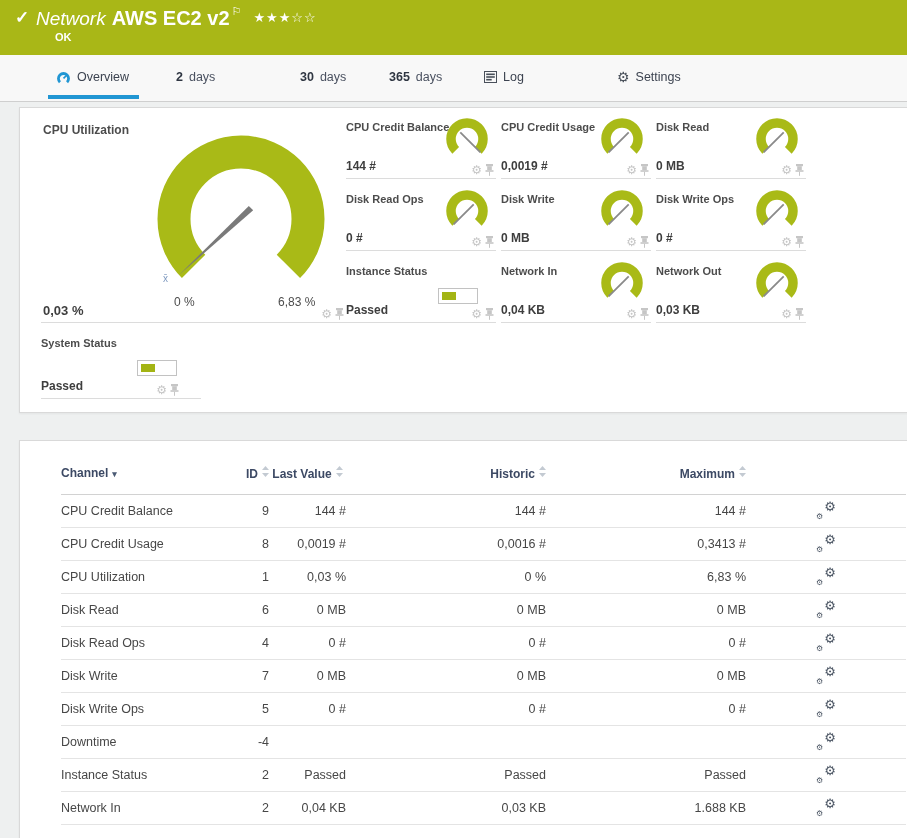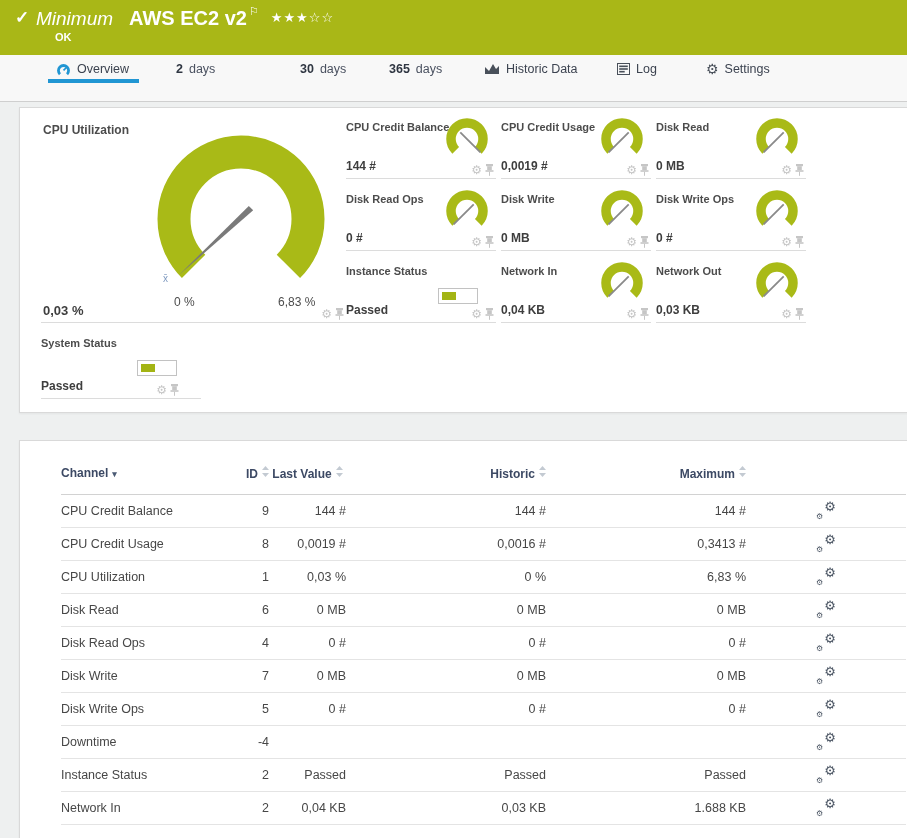--- a/index.html
+++ b/index.html
@@ -5,29 +5,29 @@
   * { margin:0; padding:0; box-sizing:border-box; }
   html,body { width:907px; height:838px; overflow:hidden; background:#eef0f0;
               font-family:"Liberation Sans", sans-serif; }
   body { position:relative; }
 
   
   .green-bar { position:absolute; left:0; top:0; width:907px; height:55px; background:#a9b717; color:#fff; }
   .check-icon { position:absolute; left:15px; top:7px; font-size:17px; font-weight:bold; }
   .sensor-line { position:absolute; left:36px; top:5px; white-space:nowrap; }
   .sensor-kind { font-style:italic; font-size:19px; font-weight:400; }
-  .sensor-title { font-size:20px; font-weight:bold; margin-left:16px;text-align:center; }
+  .sensor-title { font-size:20px; font-weight:bold; margin-left:6px;text-align:center; }
   .flag-icon { font-size:11px; vertical-align:10px; margin-left:2px; }
   .stars { font-size:13px; letter-spacing:1px; margin-left:12px; vertical-align:3px; cursor:pointer; }
   .sensor-status { position:absolute; left:55px; top:31px; font-size:11px; font-weight:bold; }
 
   
   .tab-bar { position:absolute; left:0; top:55px; width:907px; height:47px; background:#f8f8f8;
              border-bottom:1px solid #cfcfcf; }
-  .tab { position:absolute; top:0; height:28px; display:flex; align-items:center; gap:6px;
+  .tab { position:absolute; top:0; height:44px; display:flex; align-items:center; gap:6px;
          font-size:12.5px; color:#3c4350; text-decoration:none; cursor:pointer; white-space:nowrap; }
   .tab .tab-num { font-weight:bold; color:#2f3642; }
   .tab .tab-days { color:#4a5160; }
   .tab.active::after { content:""; position:absolute; left:-8px; right:-10px; bottom:0; height:4px; background:#2196d3; }
   .tab:nth-child(1){ left:56px; } .tab:nth-child(2){ left:176px; } .tab:nth-child(3){ left:300px; }
   .tab:nth-child(4){ left:389px; } .tab:nth-child(5){ left:484px; } .tab:nth-child(6){ left:617px; }
   .tab:nth-child(7){ left:706px; } .tab:nth-child(8){ left:840px; }
   .tab .char-icon { font-size:14px; color:#49505a; }
 
   
@@ -81,21 +81,21 @@
   .row-tools { position:relative; display:inline-block; width:20px; height:17px; cursor:pointer; }
   .row-tools .g1 { position:absolute; right:0; top:-2px; font-size:13px; color:#4e5866; }
   .row-tools .g2 { position:absolute; left:0; bottom:-3px; font-size:8px; color:#4e5866; }
 </style>
 </head>
 <body>
 
 <div class="green-bar">
   <span class="check-icon">✓</span>
   <div class="sensor-line">
-    <span class="sensor-kind">Minimum</span><span class="sensor-title">AWS EC2 v2</span><span class="flag-icon">⚐</span><span class="stars">★★★☆☆</span>
+    <span class="sensor-kind">Network</span><span class="sensor-title">AWS EC2 v2</span><span class="flag-icon">⚐</span><span class="stars">★★★☆☆</span>
   </div>
   <div class="sensor-status">OK</div>
 </div>
 
 <div class="tab-bar" id="tab-bar">
     <a class="tab active">
       <svg width="15" height="15" viewBox="0 0 16 16">
         <path d="M4.2 13 A5.4 5.4 0 1 1 11.8 13" fill="none" stroke="#2196d3" stroke-width="3"></path>
         <line x1="8" y1="9" x2="11.4" y2="5.6" stroke="#2196d3" stroke-width="1.8"></line>
       </svg>
@@ -105,26 +105,20 @@
       <span class="tab-num">2</span>
       <span class="tab-days">days</span>
     </a>
     <a class="tab">
       <span class="tab-num">30</span>
       <span class="tab-days">days</span>
     </a>
     <a class="tab">
       <span class="tab-num">365</span>
       <span class="tab-days">days</span>
-    </a>
-    <a class="tab">
-      <svg width="16" height="12" viewBox="0 0 16 12">
-        <path d="M1 11 L1 4 L5 8 L9 1 L12 6 L15 3 L15 11 Z" fill="#49505a"></path>
-      </svg>
-      <span>Historic Data</span>
     </a>
     <a class="tab">
       <svg width="13" height="12" viewBox="0 0 13 12">
         <rect x="0.5" y="0.5" width="12" height="11" fill="none" stroke="#49505a"></rect>
         <rect x="2.2" y="2.5" width="8.6" height="1.6" fill="#49505a"></rect>
         <rect x="2.2" y="5.2" width="8.6" height="1.6" fill="#49505a"></rect>
         <rect x="2.2" y="7.9" width="5.5" height="1.6" fill="#49505a"></rect>
       </svg>
       <span>Log</span>
     </a>

